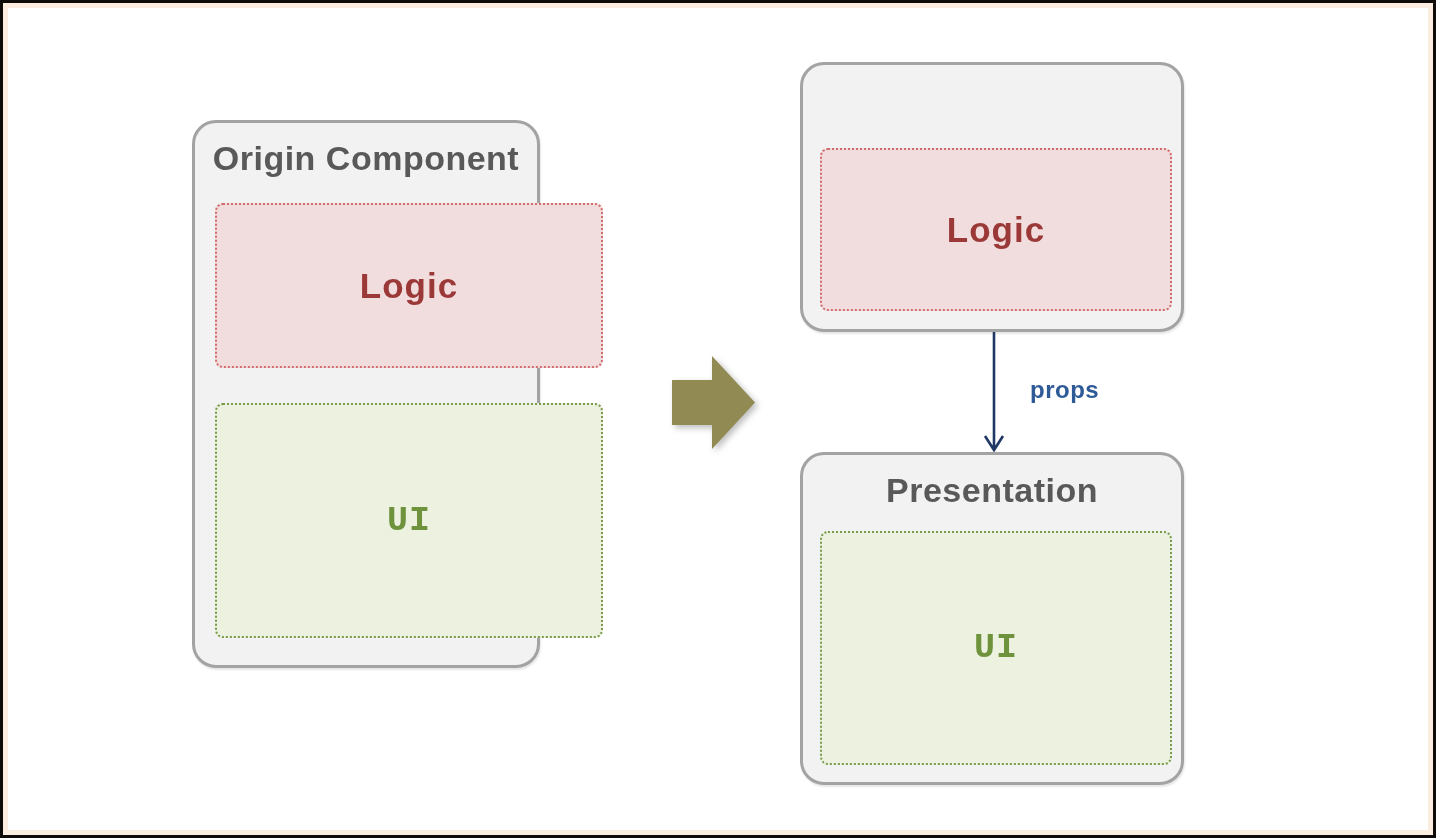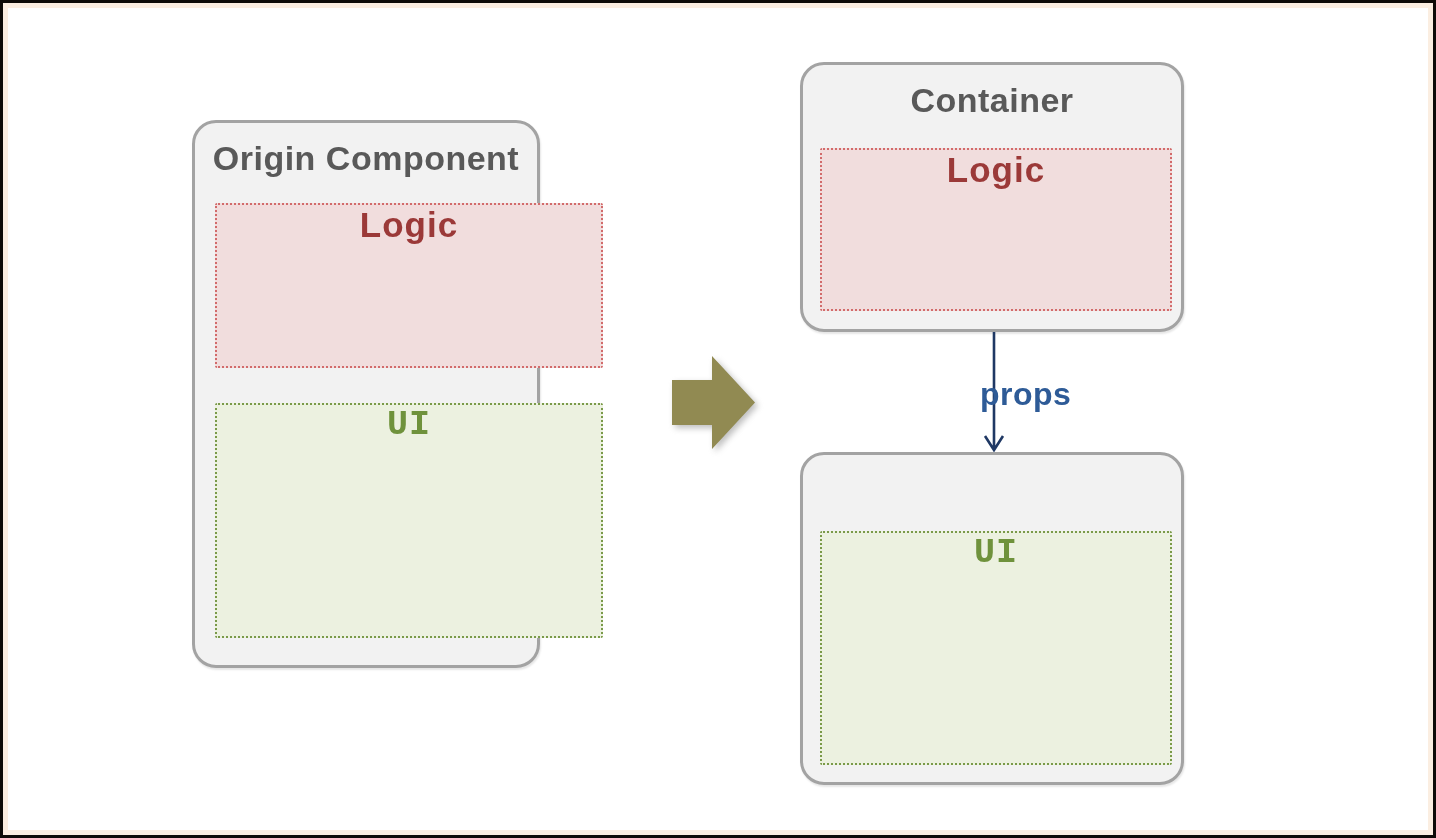--- a/index.html
+++ b/index.html
@@ -32,22 +32,23 @@
     left: 0; right: 0; top: 14px;
     text-align: center;
     font-weight: bold;
     font-size: 34px;
     line-height: 42px;
     letter-spacing: 0.5px;
     color: var(--title-text, #595959);
   }
   .inner-box {
     position: absolute;
-    border-radius: 2px;
+    border-radius: 8px;
     display: flex;
+    align-items: center;
     justify-content: center;
   }
   .logic-box {
     background: var(--logic-fill, #f1dddd);
     border: 2px dotted var(--logic-border, #d26b6b);
   }
   .ui-box {
     background: var(--ui-fill, #ecf1e0);
     border: 2px dotted var(--ui-border, #7a9a49);
   }
@@ -82,22 +83,22 @@
 
   
   .props-arrow { position: absolute; left: 974px; top: 324px; }
   .props-arrow path {
     stroke: var(--props-arrow, #1f3864);
     stroke-width: 2.6;
     fill: none;
   }
   .props-label {
     position: absolute;
-    left: 972px; top: 368px;
-    font-size: 32px;
+    left: 1022px; top: 368px;
+    font-size: 24px;
     font-weight: bold;
     letter-spacing: 0.5px;
     color: var(--props-text, #2e5b97);
   }
 </style>
 </head>
 <body>
 
 <div class="page">
   <div class="canvas">
@@ -110,31 +111,31 @@
       <div class="inner-box ui-box origin-ui">
         <span class="inner-label">UI</span>
       </div>
     </div>
 
     <svg class="big-arrow" width="84" height="96" viewBox="0 0 84 96">
       <polygon points="0,25 40,25 40,1 83,47.5 40,94 40,70 0,70"></polygon>
     </svg>
 
     <div class="group-box container-box">
-      <div class="group-title">Container</div>
       <div class="inner-box logic-box container-logic">
         <span class="inner-label">Logic</span>
       </div>
     </div>
 
     <svg class="props-arrow" width="24" height="122" viewBox="0 0 24 122">
       <path d="M12 0 L12 118 M3 104 L12 118 L21 104"></path>
     </svg>
     <div class="props-label">props</div>
 
     <div class="group-box presentation-box">
+      <div class="group-title">Presentation</div>
       <div class="inner-box ui-box presentation-ui">
         <span class="inner-label">UI</span>
       </div>
     </div>
 
   </div>
 </div>
 
 </body></html>

